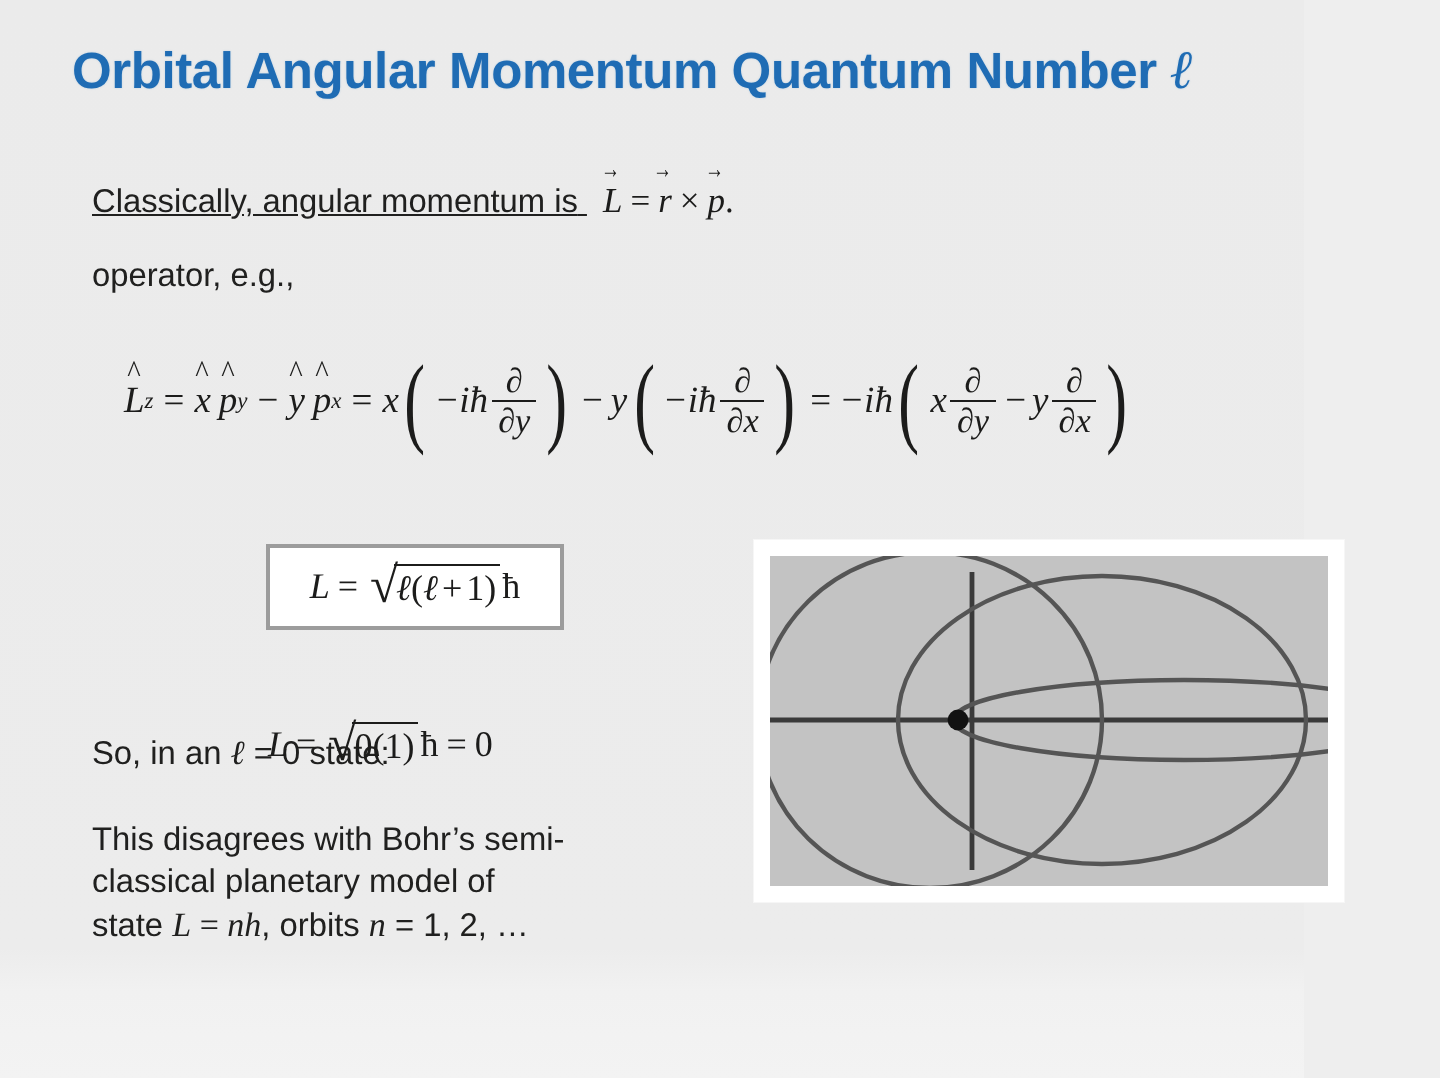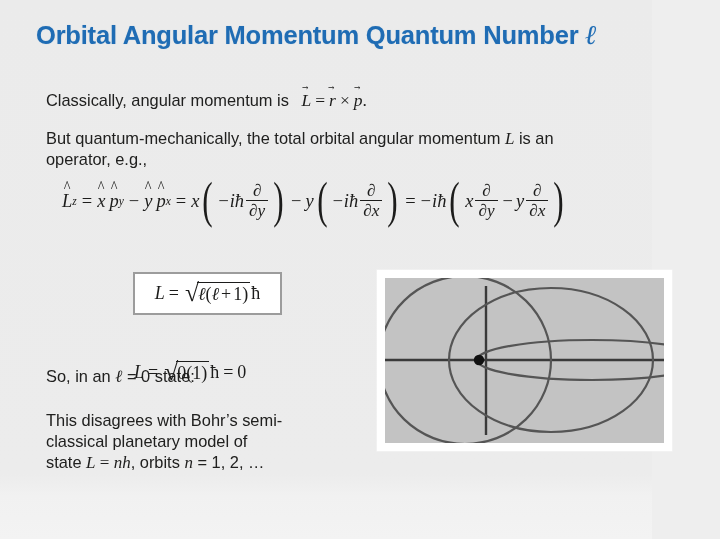--- a/index.html
+++ b/index.html
@@ -216,36 +216,33 @@
 </style>
 </head>
 <body>
 
 <div id="slide">
 
   <div id="title">
     <span>Orbital Angular Momentum Quantum Number </span><span class="scr">ℓ</span>
   </div>
 
-  <div class="body-text" style="left:46px; top:90px;">
+  <div class="body-text" style="left:46px; top:90px;text-decoration:underline;">
     <span>Classically, angular momentum is</span>
     <span class="math" style="position:relative; display:inline-flex; font-size:17.5px; margin-left:8px;">
       <span class="vec">L</span>
       <span class="ro" style="margin:0 4px;">=</span>
       <span class="vec">r</span>
       <span class="ro" style="margin:0 4px;">×</span>
       <span class="vec">p</span>
       <span class="ro">.</span>
     </span>
   </div>
 
   <div class="body-text" style="left:46px; top:128px; width:630px;">
-    <div>
-      <span>But quantum-mechanically, the total orbital angular momentum </span><span class="mi">L</span><span> is an</span>
-    </div>
     <div>operator, e.g.,</div>
   </div>
 
   <div class="math" style="left:62px; top:182px; font-size:18.5px;">
     <span class="hat">L</span>
       <span class="sub">z</span>
     <span class="ro" style="margin:0 5px;">=</span>
     <span class="hat">x</span>
     <span style="width:4px;"></span>
     <span class="hat">p</span>

